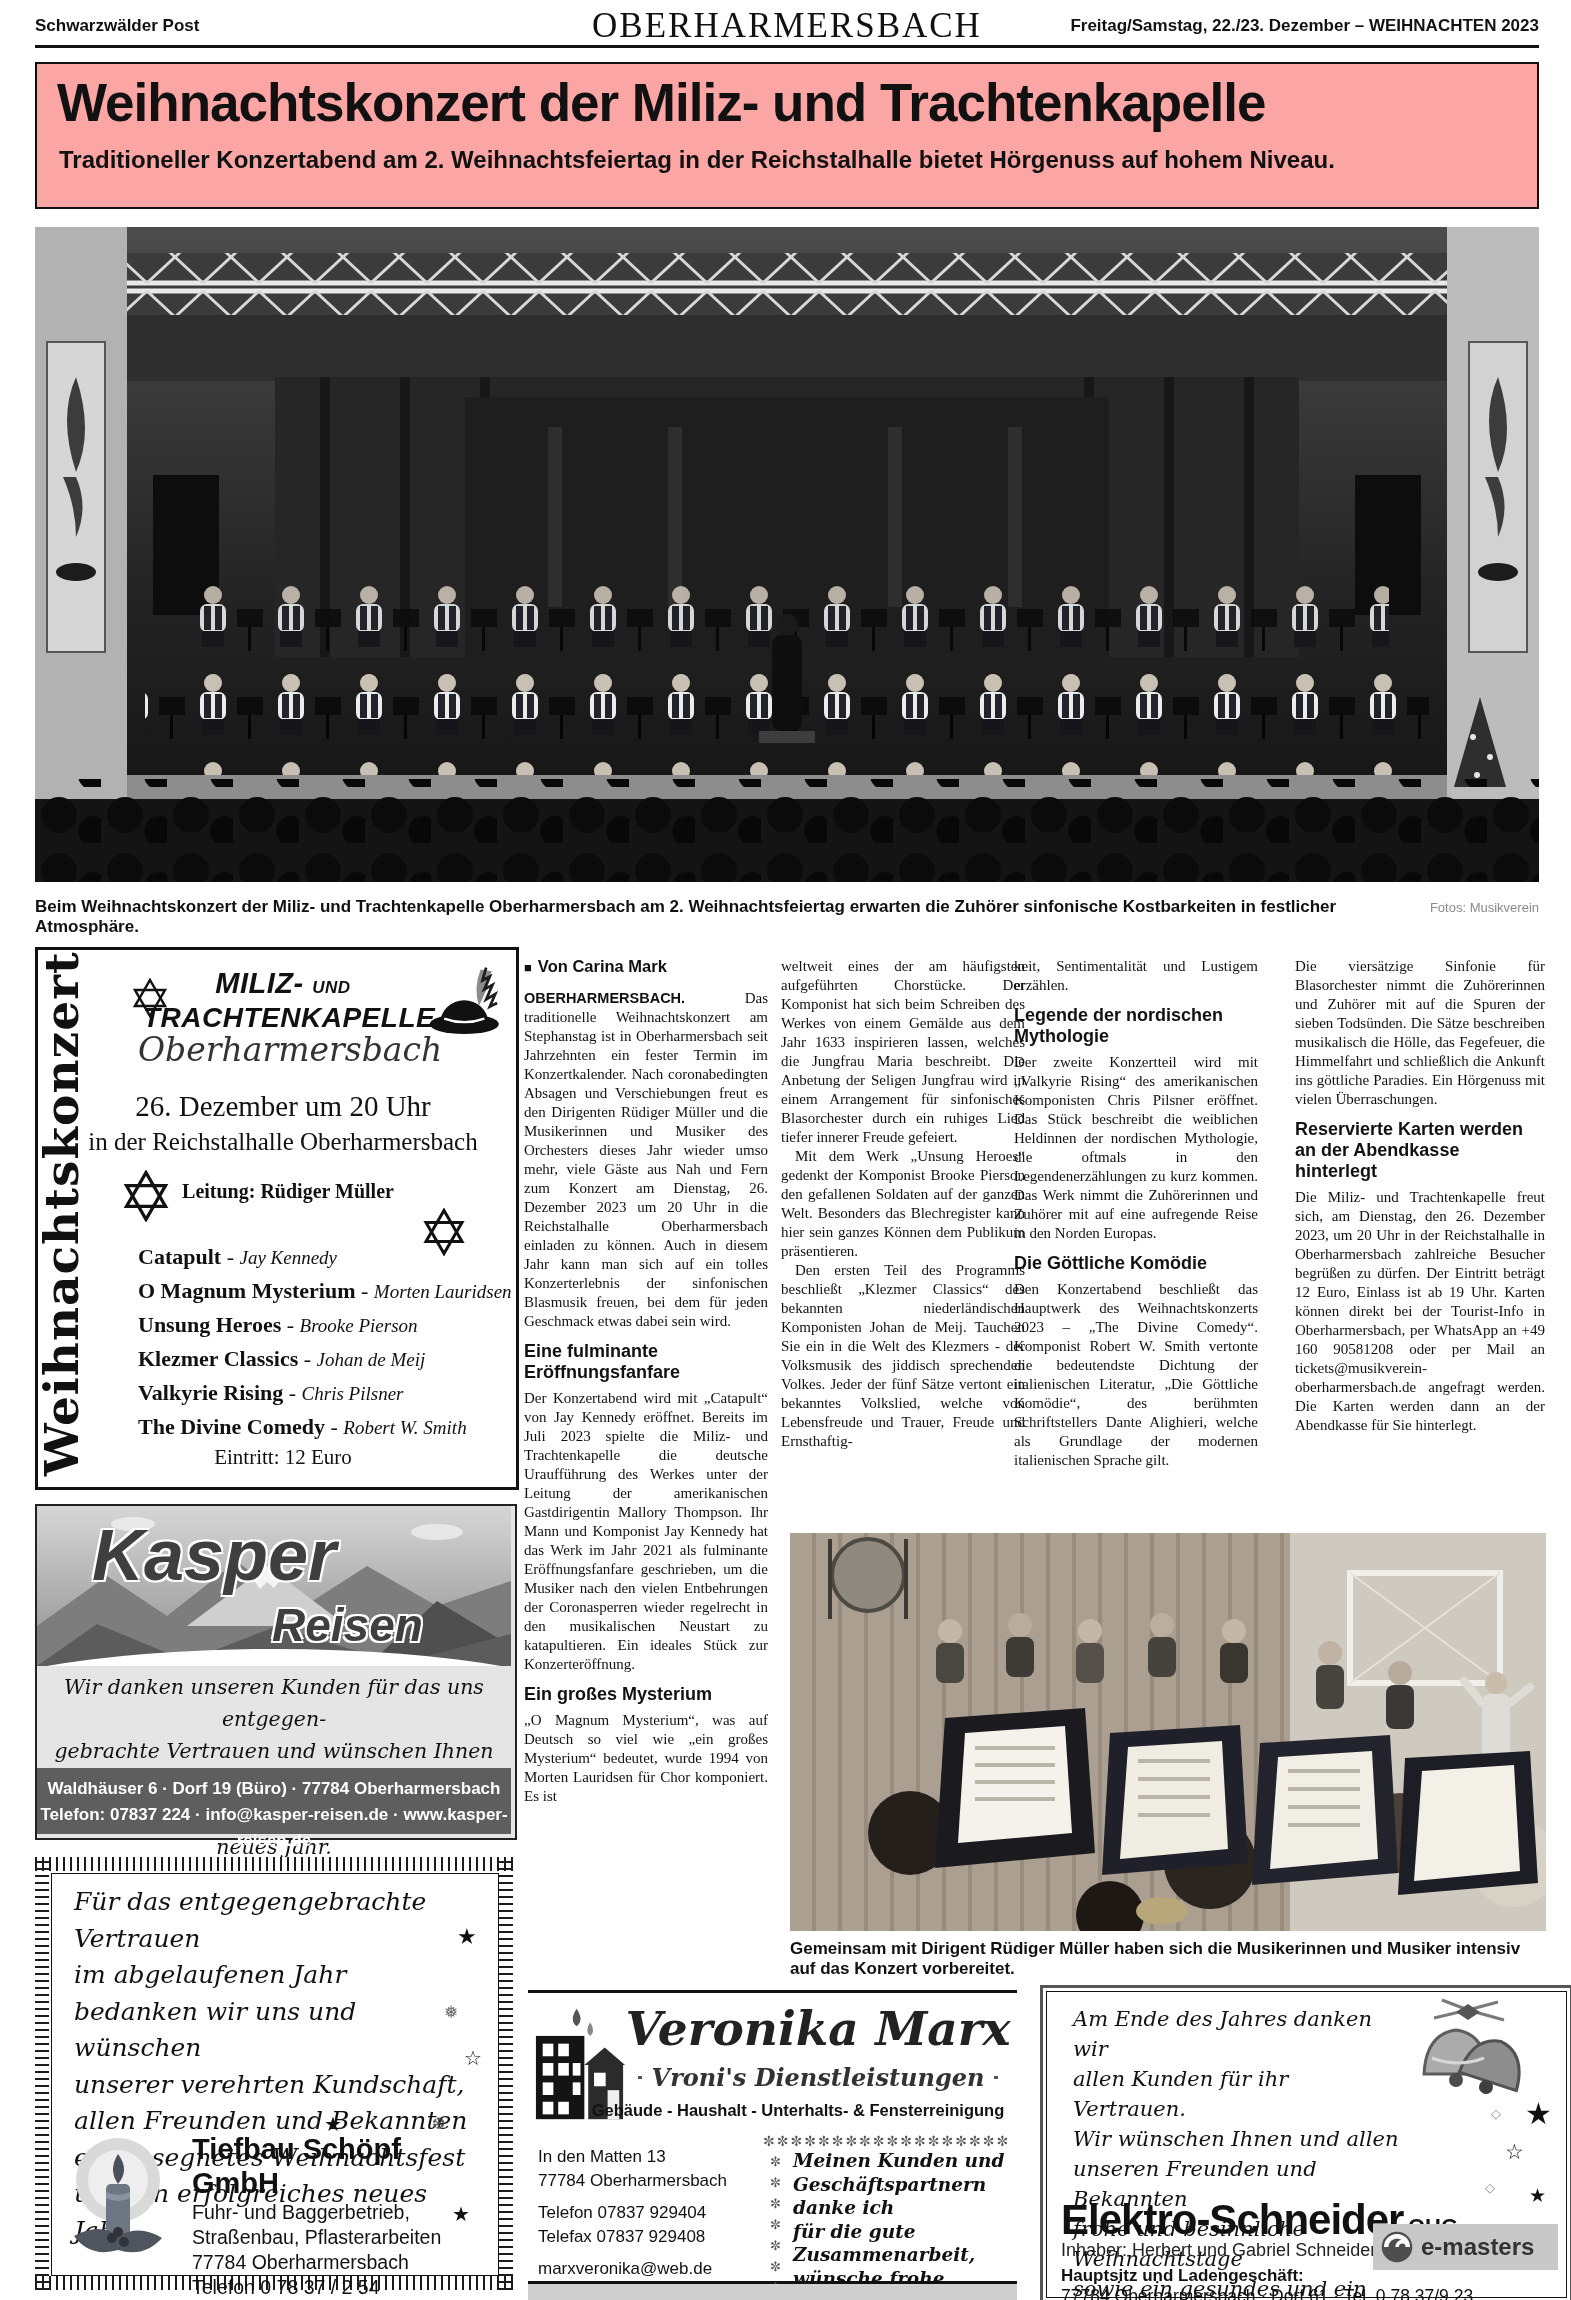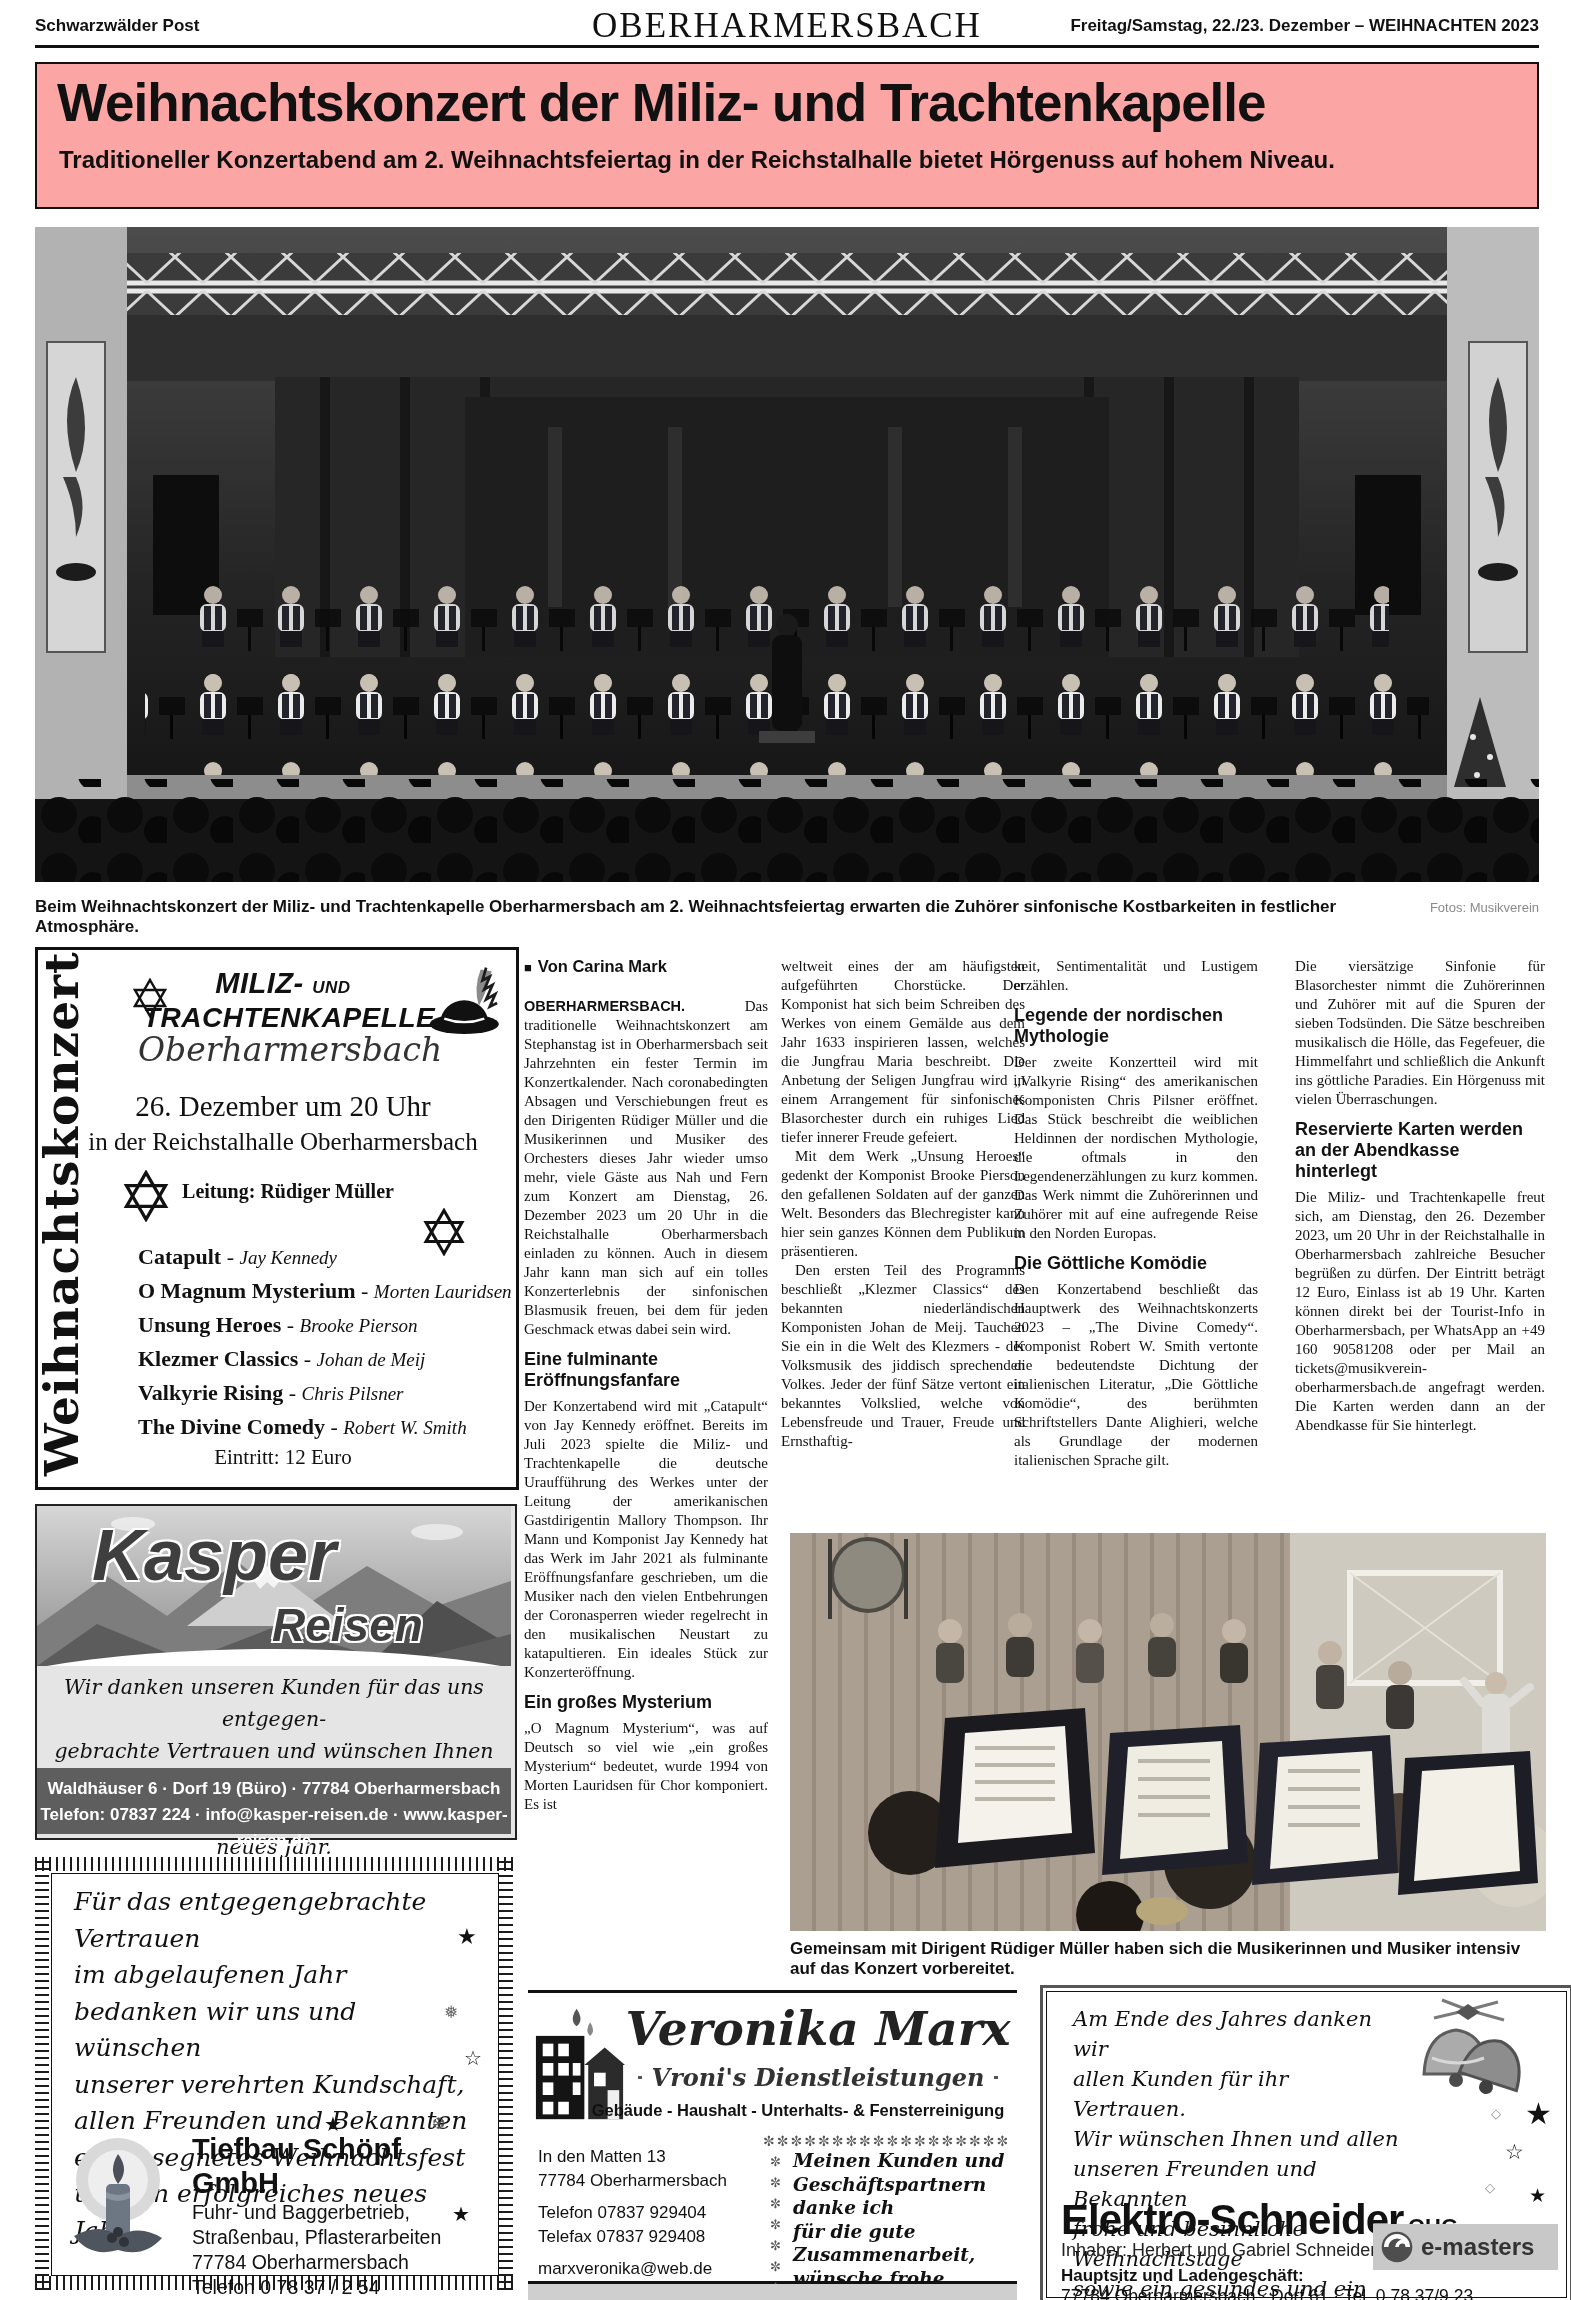--- a/index.html
+++ b/index.html
@@ -32,21 +32,21 @@
   .cap{font-family:"Liberation Sans",sans-serif;font-size:17px;font-weight:600;color:#111;}
   .credit{font-family:"Liberation Sans",sans-serif;font-size:13px;color:#8a8a8a;white-space:nowrap;margin-top:3px;}
   #caption2{left:790px;top:1939px;width:756px;}
 
   
   .col{top:957px;width:244px;overflow:hidden;text-align:justify;font-size:15px;line-height:19px;}
   #col1{left:524px;height:916px;}
   #col2{left:781px;height:552px;}
   #col3{left:1014px;height:552px;}
   #col4{left:1295px;width:250px;height:552px;}
-  .byline{font-family:"Liberation Sans",sans-serif;font-size:16.5px;font-weight:600;text-align:left;margin-bottom:20px;}
+  .byline{font-family:"Liberation Sans",sans-serif;font-size:16.5px;font-weight:600;text-align:left;margin-bottom:12px;}
   .byline .sq{font-size:13px;margin-right:6px;}
   .lead-word{font-family:"Liberation Sans",sans-serif;font-weight:bold;font-size:14.5px;}
   .para{margin:0 0 0 0;}
   .para+.para{text-indent:14px;}
   .subhead{font-family:"Liberation Sans",sans-serif;font-weight:bold;font-size:18px;line-height:21px;
            text-align:left;margin:10px 0 6px 0;}
 
   
   #concert-ad{left:35px;top:947px;width:478px;height:537px;border:3px solid #111;background:#fff;}
   #vert-title{left:-4px;top:6px;width:70px;height:520px;writing-mode:vertical-rl;transform:rotate(180deg);

